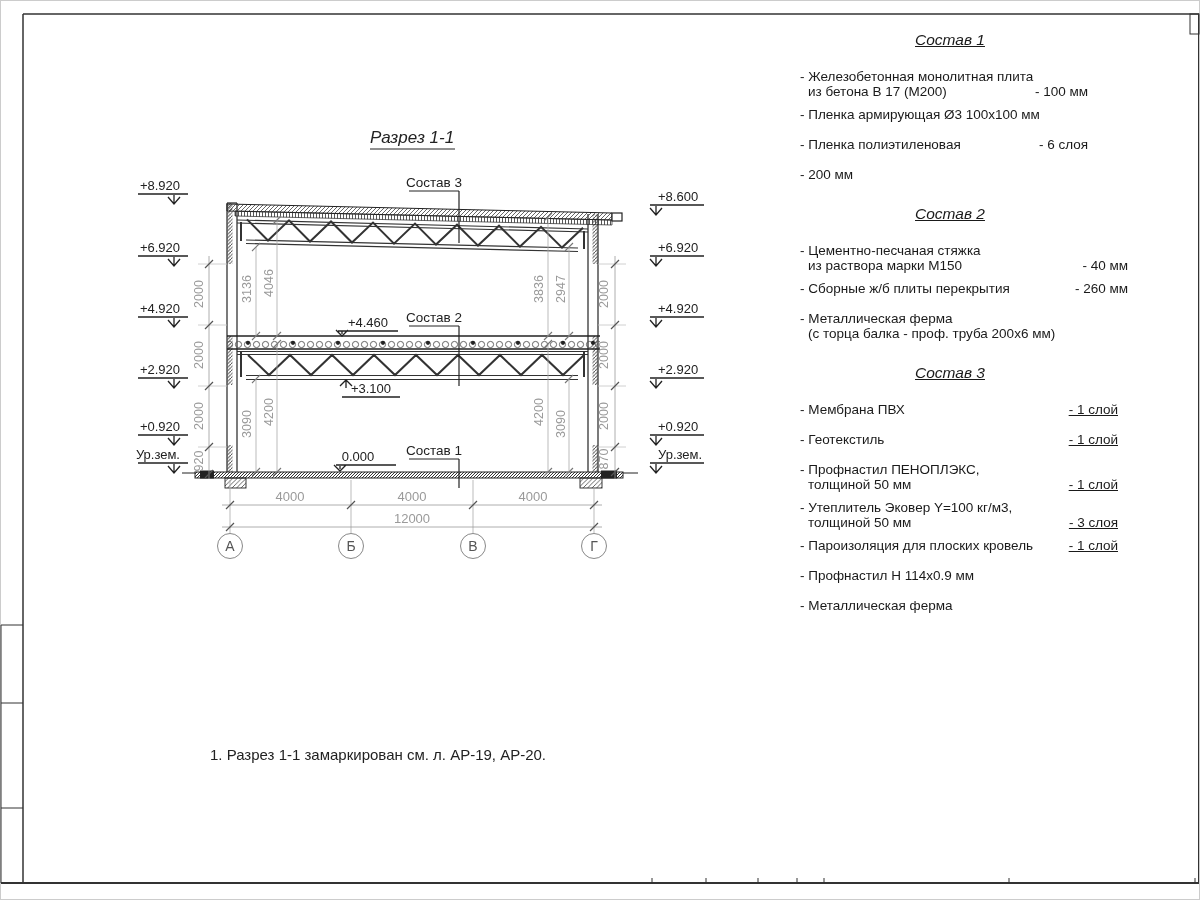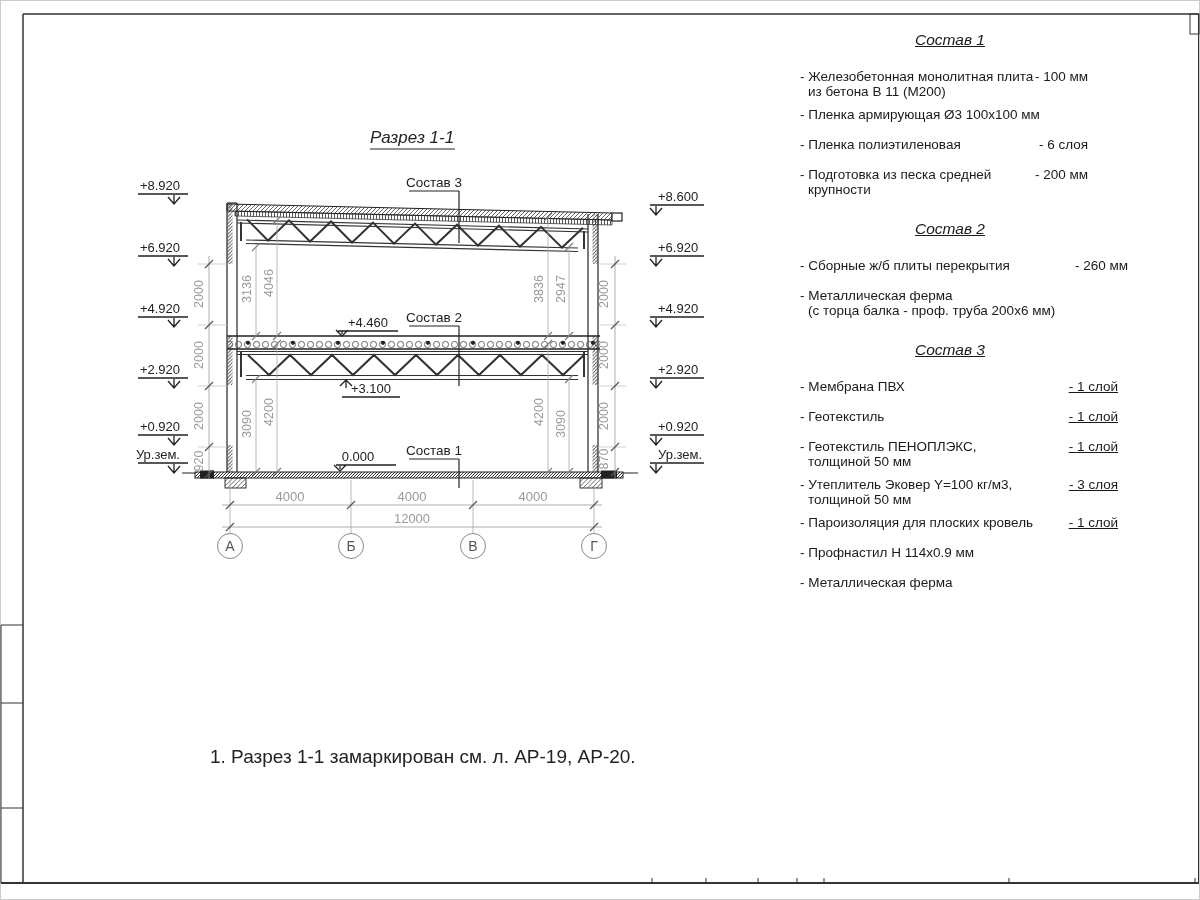--- a/index.html
+++ b/index.html
@@ -10,29 +10,29 @@
   .t-title{font-size:17px;font-style:italic;fill:#222;}
   .t-callout{font-size:13.5px;fill:#222;}
   .t-elev{font-size:13px;fill:#222;}
   .t-dim{font-size:12.5px;fill:#9a9a9a;}
   .t-span{font-size:13px;fill:#9a9a9a;}
   .t-grid{font-size:14px;fill:#555;}
   .panel{position:absolute;left:800px;top:32px;width:330px;font-size:13.5px;line-height:15px;}
   .sec{margin-bottom:24px;}
   .sec-title{font-style:italic;font-size:15.5px;text-align:center;text-decoration:underline;
              margin:0 30px 22px 0;}
-  .item{display:flex;align-items:flex-start;margin-bottom:15px;}
+  .item{display:flex;align-items:flex-end;margin-bottom:15px;}
   .item.two{margin-bottom:8px;}
   .item-lines{flex:1;}
   .l2{padding-left:8px;}
   .item-val{white-space:nowrap;}
   .sec-1 .item-val{margin-right:42px;}
   .sec-2 .item-val{margin-right:2px;}
   .sec-3 .item-val{margin-right:12px;text-decoration:underline;}
-  .note{position:absolute;left:210px;top:746px;font-size:19px;color:#222;}
+  .note{position:absolute;left:210px;top:746px;font-size:15px;color:#222;}
 </style>
 </head>
 <body>
 
 <div class="sheet">
 
 <svg class="draw" width="1200" height="900" viewBox="0 0 1200 900">
   <defs>
     <pattern id="hatch45" width="4" height="4" patternUnits="userSpaceOnUse">
       <path d="M0,4 L4,0" stroke="#555" stroke-width="0.9" fill="none"></path>
@@ -247,47 +247,50 @@
   </g>
 </svg>
 
 <div class="panel">
 
   <div class="sec sec-1">
     <div class="sec-title">Состав 1</div>
     <div class="item two">
       <div class="item-lines">
         <div class="l1">- Железобетонная  монолитная плита</div>
-        <div class="l2">из бетона В 11 (М200)</div>
+        <div class="l2">из бетона В 17 (М200)</div>
       </div>
       <div class="item-val">- 100 мм</div>
     </div>
     <div class="item">
       <div class="item-lines">
         <div class="l1">- Пленка армирующая Ø3 100x100 мм</div>
       </div>
       <div class="item-val"></div>
     </div>
     <div class="item">
       <div class="item-lines">
         <div class="l1">- Пленка полиэтиленовая</div>
       </div>
       <div class="item-val">- 6 слоя</div>
     </div>
     <div class="item two">
-      <div class="item-lines">
-        <div class="l1">- Подготовка из песка средней</div>
-        <div class="l2">крупности</div>
-      </div>
       <div class="item-val">- 200 мм</div>
     </div>
   </div>
 
   <div class="sec sec-2">
     <div class="sec-title">Состав 2</div>
+    <div class="item two">
+      <div class="item-lines">
+        <div class="l1">- Цементно-песчаная стяжка</div>
+        <div class="l2">из раствора марки М150</div>
+      </div>
+      <div class="item-val">- 40 мм</div>
+    </div>
     <div class="item">
       <div class="item-lines">
         <div class="l1">- Сборные ж/б плиты перекрытия</div>
       </div>
       <div class="item-val">- 260 мм</div>
     </div>
     <div class="item two">
       <div class="item-lines">
         <div class="l1">- Металлическая ферма</div>
         <div class="l2">(с торца балка - проф. труба 200x6 мм)</div>
@@ -305,21 +308,21 @@
       <div class="item-val">- 1 слой</div>
     </div>
     <div class="item">
       <div class="item-lines">
         <div class="l1">- Геотекстиль</div>
       </div>
       <div class="item-val">- 1 слой</div>
     </div>
     <div class="item two">
       <div class="item-lines">
-        <div class="l1">- Геотекстиль ПЕНОПЛЭКС,</div>
+        <div class="l1">- Профнастил ПЕНОПЛЭКС,</div>
         <div class="l2">толщиной 50 мм</div>
       </div>
       <div class="item-val">- 1 слой</div>
     </div>
     <div class="item two">
       <div class="item-lines">
         <div class="l1">- Утеплитель Эковер Y=100 кг/м3,</div>
         <div class="l2">толщиной 50 мм</div>
       </div>
       <div class="item-val">- 3 слоя</div>

